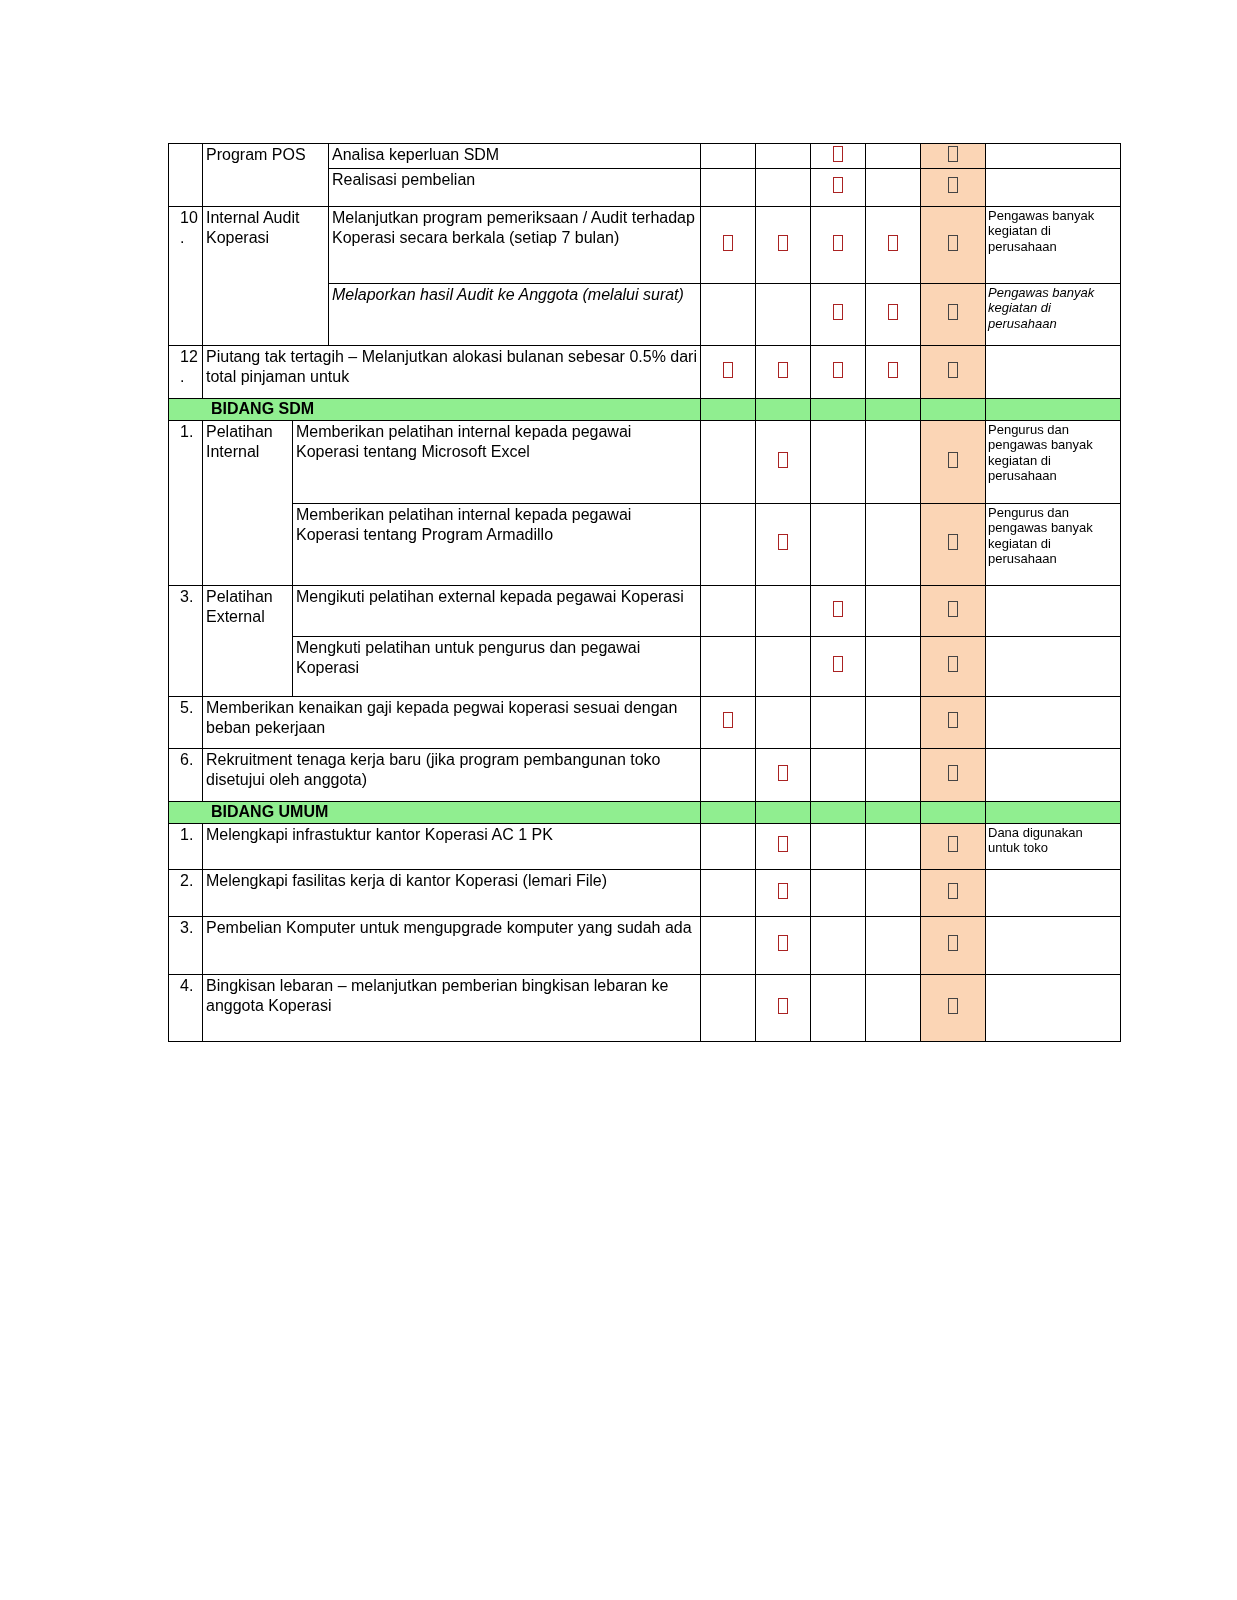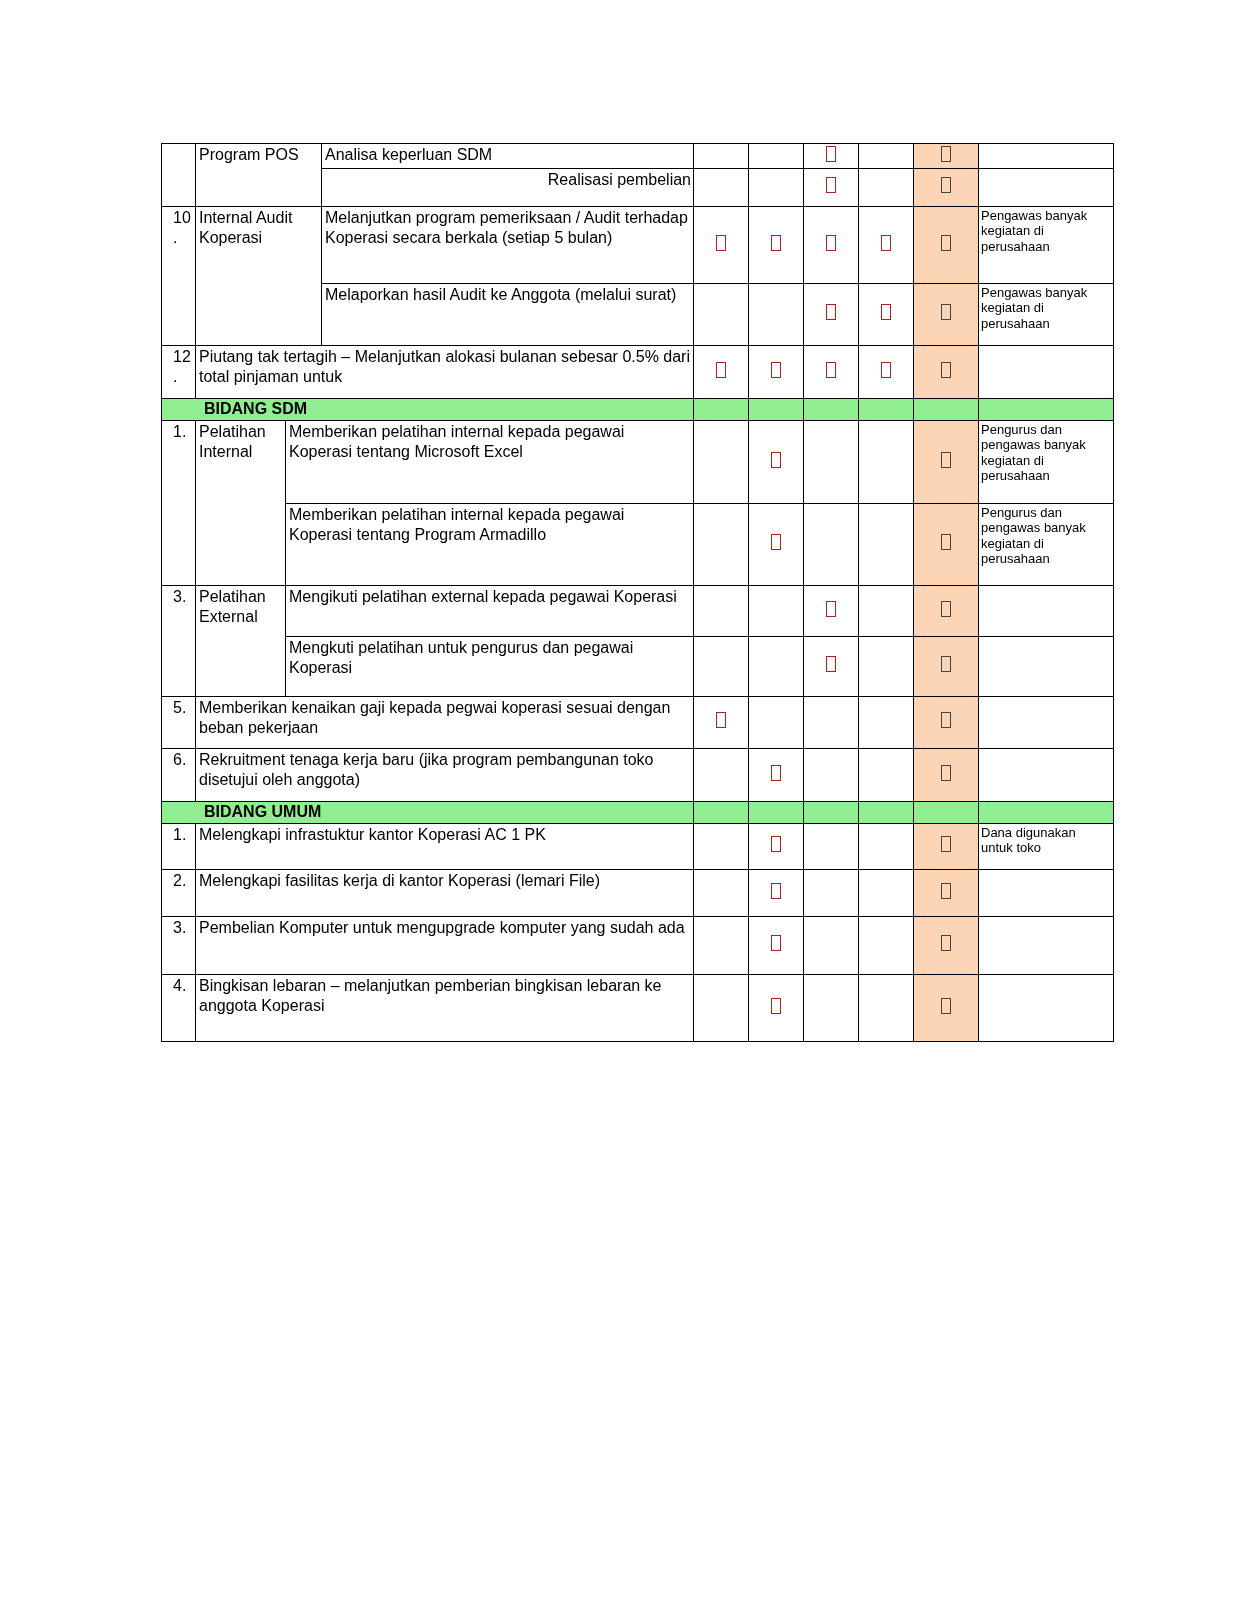--- a/index.html
+++ b/index.html
@@ -1,20 +1,20 @@
 <!DOCTYPE html>
 <html style="--orange: #fbd5b5; --green: #90ee90; --border: #000000; --check-red: #aa2222; --check-dark: #444444;"><head>
 <meta charset="utf-8">
 <style>
   html,body{margin:0;padding:0;}
   body{
     width:1237px;height:1600px;background:#ffffff;position:relative;
     font-family:"Liberation Sans",sans-serif;color:#000;
   }
-  .table-wrap{position:absolute;left:161px;top:143px;}
+  .table-wrap{position:absolute;left:168px;top:143px;}
   table{
     border-collapse:collapse;table-layout:fixed;width:952px;
     font-size:16px;
   }
   td{
     border:1px solid var(--border);vertical-align:top;
     padding:1px 2px 1px 3px;line-height:1.22;overflow:hidden;
     word-wrap:break-word;
   }
   td.num{padding-left:11px;}
@@ -52,41 +52,41 @@
           <td class="num" data-name="row-number-cell" rowspan="2"></td>
           <td class="prog" data-name="program-cell" colspan="2" rowspan="2">Program POS</td>
           <td class="act" data-name="activity-cell" colspan="1">Analisa keperluan SDM</td>
           <td class="chk" data-name="check-cell"></td>
           <td class="chk" data-name="check-cell"></td>
           <td class="chk" data-name="check-cell"><span class="tofu" data-name="checkmark-icon"></span></td>
           <td class="chk" data-name="check-cell"></td>
           <td class="chk c5" data-name="check-cell"><span class="tofu dark" data-name="checkmark-icon"></span></td>
           <td class="note" data-name="note-cell"></td>
         </tr>
-        <tr data-name="table-row" style="height: 38px; text-align: right;">
+        <tr data-name="table-row" style="height: 38px;">
           <td class="act" data-name="activity-cell" colspan="1">Realisasi pembelian</td>
           <td class="chk" data-name="check-cell"></td>
           <td class="chk" data-name="check-cell"></td>
           <td class="chk" data-name="check-cell"><span class="tofu" data-name="checkmark-icon"></span></td>
           <td class="chk" data-name="check-cell"></td>
           <td class="chk c5" data-name="check-cell"><span class="tofu dark" data-name="checkmark-icon"></span></td>
           <td class="note" data-name="note-cell"></td>
         </tr>
         <tr data-name="table-row" style="height: 77px;">
           <td class="num" data-name="row-number-cell" rowspan="2">10.</td>
           <td class="prog" data-name="program-cell" colspan="2" rowspan="2">Internal Audit Koperasi</td>
-          <td class="act" data-name="activity-cell" colspan="1">Melanjutkan program pemeriksaan / Audit terhadap Koperasi secara berkala (setiap 5 bulan)</td>
+          <td class="act" data-name="activity-cell" colspan="1">Melanjutkan program pemeriksaan / Audit terhadap Koperasi secara berkala (setiap 7 bulan)</td>
           <td class="chk" data-name="check-cell"><span class="tofu" data-name="checkmark-icon"></span></td>
           <td class="chk" data-name="check-cell"><span class="tofu" data-name="checkmark-icon"></span></td>
           <td class="chk" data-name="check-cell"><span class="tofu" data-name="checkmark-icon"></span></td>
           <td class="chk" data-name="check-cell"><span class="tofu" data-name="checkmark-icon"></span></td>
           <td class="chk c5" data-name="check-cell"><span class="tofu dark" data-name="checkmark-icon"></span></td>
           <td class="note" data-name="note-cell">Pengawas banyak kegiatan di perusahaan</td>
         </tr>
-        <tr data-name="table-row" style="height: 62px;">
+        <tr data-name="table-row" style="height: 62px; font-style: italic;">
           <td class="act" data-name="activity-cell" colspan="1">Melaporkan hasil Audit ke Anggota (melalui surat)</td>
           <td class="chk" data-name="check-cell"></td>
           <td class="chk" data-name="check-cell"></td>
           <td class="chk" data-name="check-cell"><span class="tofu" data-name="checkmark-icon"></span></td>
           <td class="chk" data-name="check-cell"><span class="tofu" data-name="checkmark-icon"></span></td>
           <td class="chk c5" data-name="check-cell"><span class="tofu dark" data-name="checkmark-icon"></span></td>
           <td class="note" data-name="note-cell">Pengawas banyak kegiatan di perusahaan</td>
         </tr>
         <tr data-name="table-row" style="height: 53px; margin-left: 16px;">
           <td class="num" data-name="row-number-cell">12.</td>

